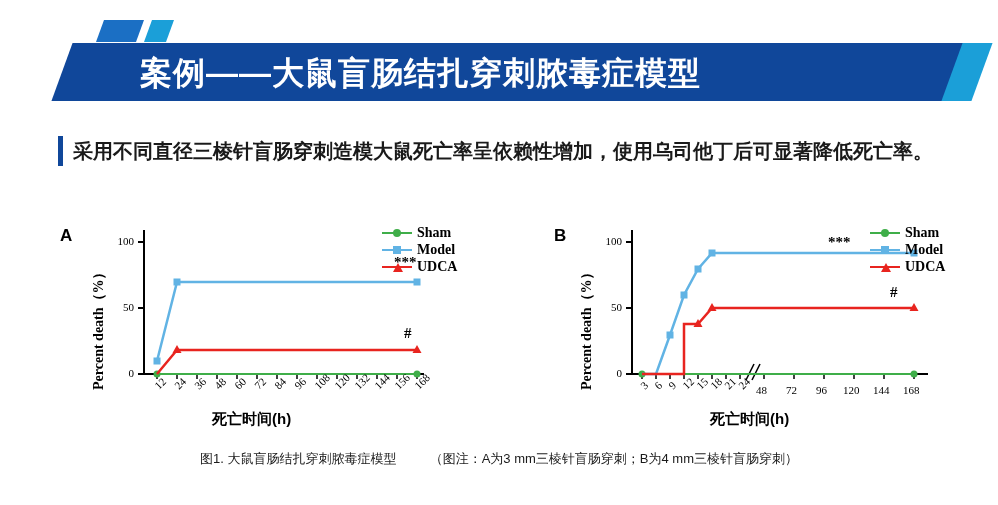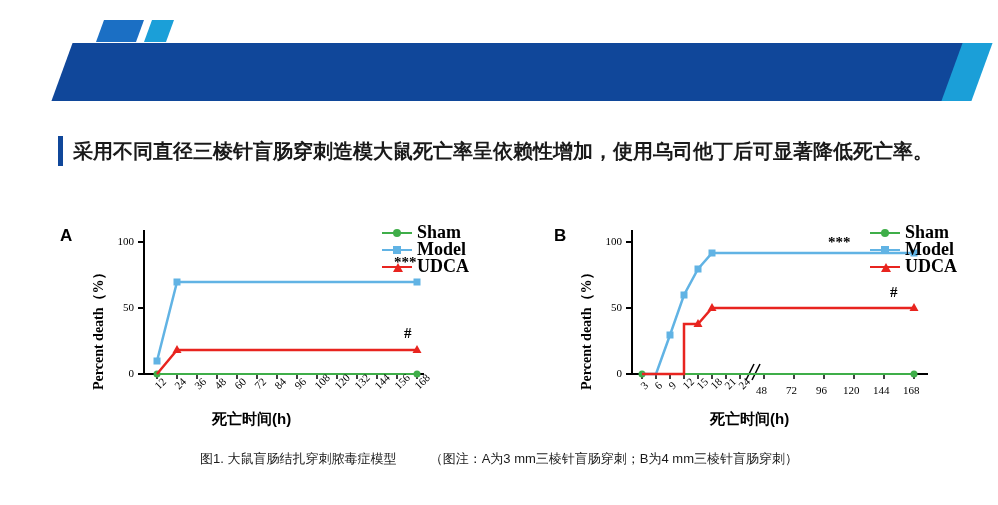--- a/index.html
+++ b/index.html
@@ -103,21 +103,21 @@
     transform-origin:left top;
   }
   .xtick-label.flat{
     transform:none;
   }
 
   
   .legend{
     position:absolute;
     font-family:"Liberation Serif", serif;
-    font-size:18px;font-weight:bold;color:#000;
+    font-size:14px;font-weight:bold;color:#000;
   }
   .legend-row{
     display:flex;align-items:center;height:17px;
   }
   .legend-mark{
     width:30px;height:10px;position:relative;margin-right:5px;flex:none;
   }
   .legend-mark .lm-line{
     position:absolute;left:0;top:4px;width:30px;height:2px;
   }
@@ -149,20 +149,21 @@
 </head>
 <body>
 
 <div class="banner">
   <div class="banner-accent1"></div>
   <div class="banner-accent2"></div>
   <div class="banner-accent3"></div>
   <div class="banner-bar"></div>
   <div class="banner-bar-inner"></div>
   <div class="banner-accent4"></div>
+  <div class="banner-title">案例——大鼠盲肠结扎穿刺脓毒症模型</div>
 </div>
 
 <div class="subtitle-wrap">
   <div class="subtitle-bar"></div>
   <div class="subtitle-text">采用不同直径三棱针盲肠穿刺造模大鼠死亡率呈依赖性增加，使用乌司他丁后可显著降低死亡率。</div>
 </div>
 
 <div class="panel" id="panelA">
   <div class="panel-letter" style="left:8px;top:14px;">A</div>
 

